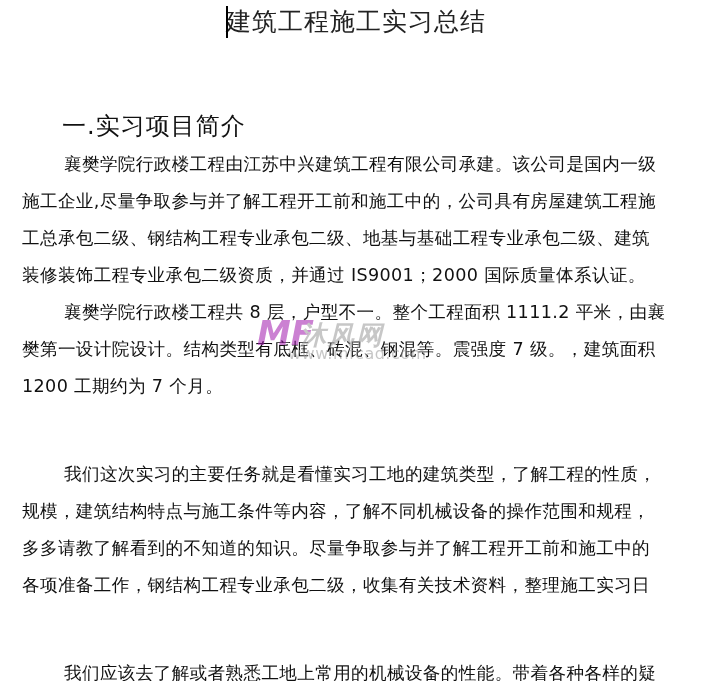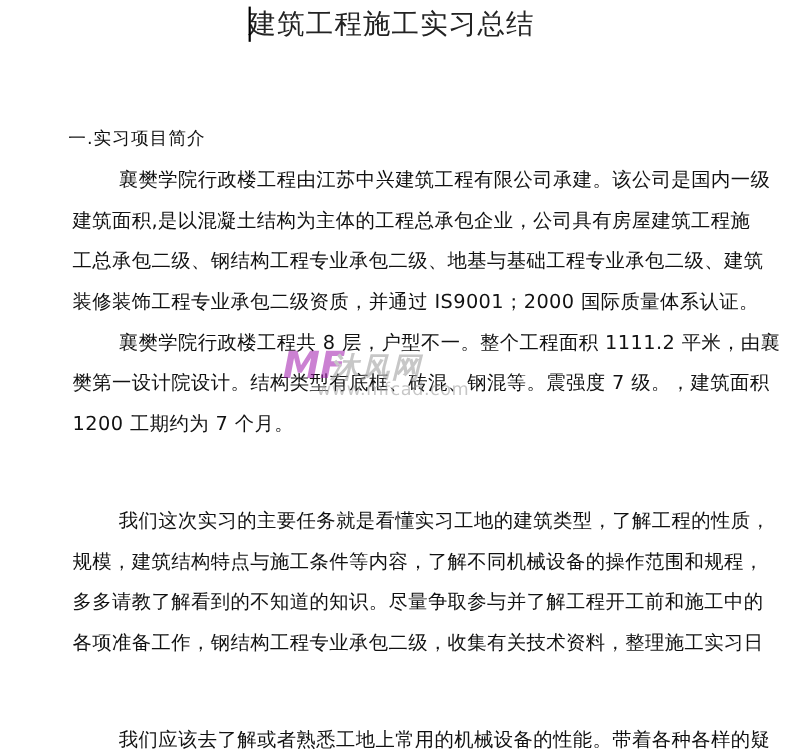--- a/index.html
+++ b/index.html
@@ -35,21 +35,21 @@
     .caret {
       position: absolute;
       left: 226px;
       top: 6px;
       width: 2px;
       height: 32px;
       background: #000;
     }
     .heading {
       position: absolute;
-      font-size: 16px;
+      font-size: 24px;
       line-height: 26px;
       white-space: nowrap;
       color: #111;
       font-family: "DejaVu Sans", "Liberation Sans", sans-serif;
       letter-spacing: 1px;
     }
     .h1 { left: 62px; top: 113px; }
     .h2 { left: 42px; top: 423px; }
     .para {
       position: absolute;
@@ -60,21 +60,20 @@
       text-align: justify;
       text-align-last: left;
       font-family: "DejaVu Sans", "Liberation Sans", sans-serif;
       letter-spacing: 0.35px;
       color: #111;
     }
     .para .line {
       display: block;
       white-space: nowrap;
       height: 37px;
-      margin-left: 44px;
     }
     .indent { padding-left: 42px; }
     .p1 { top: 146px; }
     .p2 { top: 294px; }
     .p3 { top: 456px; }
     .p4 { top: 655px; }
     .watermark {
       position: absolute;
       left: 238px;
       top: 316px;
@@ -119,21 +118,21 @@
 
 <div class="page">
 
   <div class="doc-title">建筑工程施工实习总结</div>
   <div class="caret"></div>
 
   <div class="heading h1">一.实习项目简介</div>
 
   <div class="para p1">
     <span class="line indent">襄樊学院行政楼工程由江苏中兴建筑工程有限公司承建。该公司是国内一级</span>
-    <span class="line">建筑面积,是以混凝土结构为主体的工程总承包企业，公司具有房屋建筑工程施</span>
+    <span class="line">施工企业,尽量争取参与并了解工程开工前和施工中的，公司具有房屋建筑工程施</span>
     <span class="line">工总承包二级、钢结构工程专业承包二级、地基与基础工程专业承包二级、建筑</span>
     <span class="line">装修装饰工程专业承包二级资质，并通过 IS9001；2000 国际质量体系认证。</span>
   </div>
 
   <div class="para p2">
     <span class="line indent">襄樊学院行政楼工程共 8 层，户型不一。整个工程面积 1111.2 平米，由襄</span>
     <span class="line">樊第一设计院设计。结构类型有底框、砖混、钢混等。震强度 7 级。，建筑面积</span>
     <span class="line">1200 工期约为 7 个月。</span>
   </div>
 

